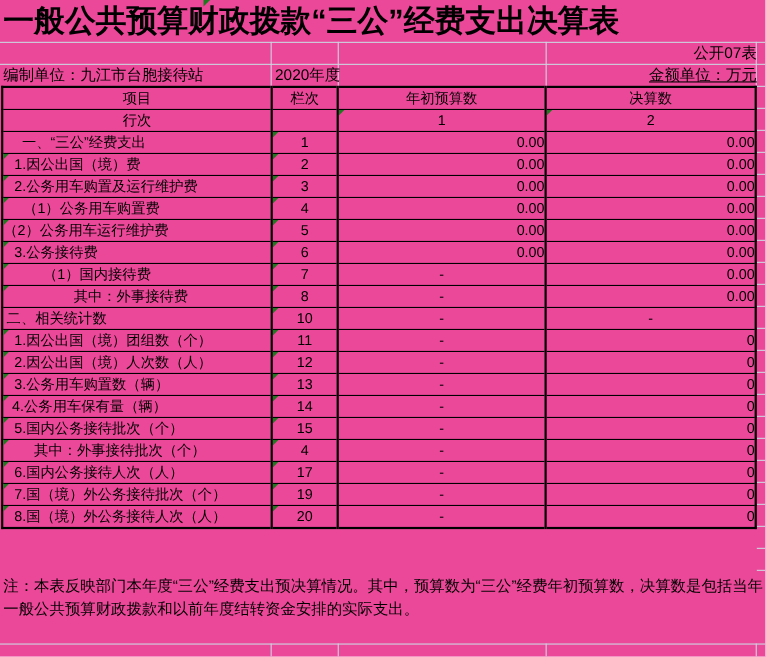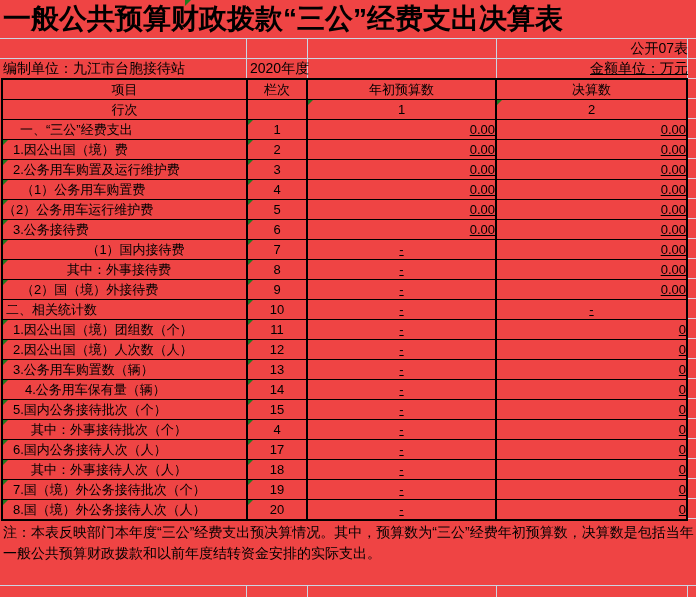--- a/index.html
+++ b/index.html
@@ -5,21 +5,21 @@
   :root{
     --grid:#ccd4e2;
     --border:#000000;
     --tri:#1f7a1f;
   }
   *{margin:0;padding:0;box-sizing:border-box;}
   html,body{background:#ffffff;}
   .page{
     position:relative;
     width:696px;height:597px;
-    background:#ef4444;
+    background:#ec4899;
     font-family:"Liberation Sans",sans-serif;
     color:#000;
     overflow:hidden;
   }
   .gl{position:absolute;background:var(--grid);}
   .title{
     position:absolute;left:0;top:0;width:696px;height:38px;
     font-size:28px;font-weight:bold;line-height:37px;
     padding-left:3px;white-space:nowrap;
   }
@@ -53,21 +53,21 @@
     position:relative;
     overflow:hidden;
     white-space:nowrap;
     padding:0;
     line-height:19px;
   }
   table.grid th+th, table.grid td+td{border-left-width:2px;}
   th.c-head{text-align:center;}
   td.c-item{text-align:left;}
   td.c-colno{text-align:center;}
-  td.c-num{text-align:right;padding-right:5px;text-decoration:underline;}
+  td.c-num{text-align:right;padding-right:5px;}
   td.c-dash{text-align:center;padding-right:0;}
   .tri{
     position:absolute;left:0;top:0;width:0;height:0;
     border-top:5px solid var(--tri);border-right:5px solid transparent;
   }
   .note{
     position:absolute;left:3px;top:522px;width:692px;
     font-size:14px;line-height:21px;
   }
 </style>
@@ -178,38 +178,32 @@
           <td class="c-num"><span>0.00</span></td>
           <td class="c-num"><span>0.00</span></td>
         </tr>
         <tr>
           <td class="c-item" style="padding-left: 10px;"><span class="tri"></span><span>3.公务接待费</span></td>
           <td class="c-colno"><span class="tri"></span><span>6</span></td>
           <td class="c-num"><span>0.00</span></td>
           <td class="c-num"><span>0.00</span></td>
         </tr>
         <tr>
-          <td class="c-item" style="padding-left: 22px; text-align: center;"><span class="tri"></span><span>（1）国内接待费</span></td>
+          <td class="c-item" style="padding-left: 36px;"><span class="tri"></span><span>（1）国内接待费</span></td>
           <td class="c-colno"><span class="tri"></span><span>7</span></td>
           <td class="c-num c-dash"><span>-</span></td>
           <td class="c-num"><span>0.00</span></td>
         </tr>
         <tr>
           <td class="c-item" style="padding-left: 64px;"><span class="tri"></span><span>其中：外事接待费</span></td>
           <td class="c-colno"><span class="tri"></span><span>8</span></td>
           <td class="c-num c-dash"><span>-</span></td>
           <td class="c-num"><span>0.00</span></td>
         </tr>
         <tr>
-          <td class="c-item" style="padding-left: 18px;"><span class="tri"></span><span>（2）国（境）外接待费</span></td>
-          <td class="c-colno"><span class="tri"></span><span>9</span></td>
-          <td class="c-num c-dash"><span>-</span></td>
-          <td class="c-num"><span>0.00</span></td>
-        </tr>
-        <tr>
           <td class="c-item" style="padding-left: 3px;"><span>二、相关统计数</span></td>
           <td class="c-colno"><span class="tri"></span><span>10</span></td>
           <td class="c-num c-dash"><span>-</span></td>
           <td class="c-num c-dash"><span>-</span></td>
         </tr>
         <tr>
           <td class="c-item" style="padding-left: 10px;"><span class="tri"></span><span>1.因公出国（境）团组数（个）</span></td>
           <td class="c-colno"><span class="tri"></span><span>11</span></td>
           <td class="c-num c-dash"><span>-</span></td>
           <td class="c-num"><span>0</span></td>
@@ -220,46 +214,40 @@
           <td class="c-num c-dash"><span>-</span></td>
           <td class="c-num"><span>0</span></td>
         </tr>
         <tr>
           <td class="c-item" style="padding-left: 10px;"><span class="tri"></span><span>3.公务用车购置数（辆）</span></td>
           <td class="c-colno"><span class="tri"></span><span>13</span></td>
           <td class="c-num c-dash"><span>-</span></td>
           <td class="c-num"><span>0</span></td>
         </tr>
         <tr>
-          <td class="c-item" style="padding-left: 22px;"><span class="tri"></span><span>4.公务用车保有量（辆）</span></td>
+          <td class="c-item" style="padding-left: 8px;"><span class="tri"></span><span>4.公务用车保有量（辆）</span></td>
           <td class="c-colno"><span class="tri"></span><span>14</span></td>
           <td class="c-num c-dash"><span>-</span></td>
           <td class="c-num"><span>0</span></td>
         </tr>
         <tr>
           <td class="c-item" style="padding-left: 10px;"><span class="tri"></span><span>5.国内公务接待批次（个）</span></td>
           <td class="c-colno"><span class="tri"></span><span>15</span></td>
           <td class="c-num c-dash"><span>-</span></td>
           <td class="c-num"><span>0</span></td>
         </tr>
         <tr>
           <td class="c-item" style="padding-left: 28px;"><span class="tri"></span><span>其中：外事接待批次（个）</span></td>
           <td class="c-colno"><span class="tri"></span><span>4</span></td>
           <td class="c-num c-dash"><span>-</span></td>
           <td class="c-num"><span>0</span></td>
         </tr>
         <tr>
           <td class="c-item" style="padding-left: 10px;"><span class="tri"></span><span>6.国内公务接待人次（人）</span></td>
           <td class="c-colno"><span class="tri"></span><span>17</span></td>
-          <td class="c-num c-dash"><span>-</span></td>
-          <td class="c-num"><span>0</span></td>
-        </tr>
-        <tr>
-          <td class="c-item" style="padding-left: 28px;"><span class="tri"></span><span>其中：外事接待人次（人）</span></td>
-          <td class="c-colno"><span class="tri"></span><span>18</span></td>
           <td class="c-num c-dash"><span>-</span></td>
           <td class="c-num"><span>0</span></td>
         </tr>
         <tr>
           <td class="c-item" style="padding-left: 10px;"><span class="tri"></span><span>7.国（境）外公务接待批次（个）</span></td>
           <td class="c-colno"><span class="tri"></span><span>19</span></td>
           <td class="c-num c-dash"><span>-</span></td>
           <td class="c-num"><span>0</span></td>
         </tr>
         <tr>

